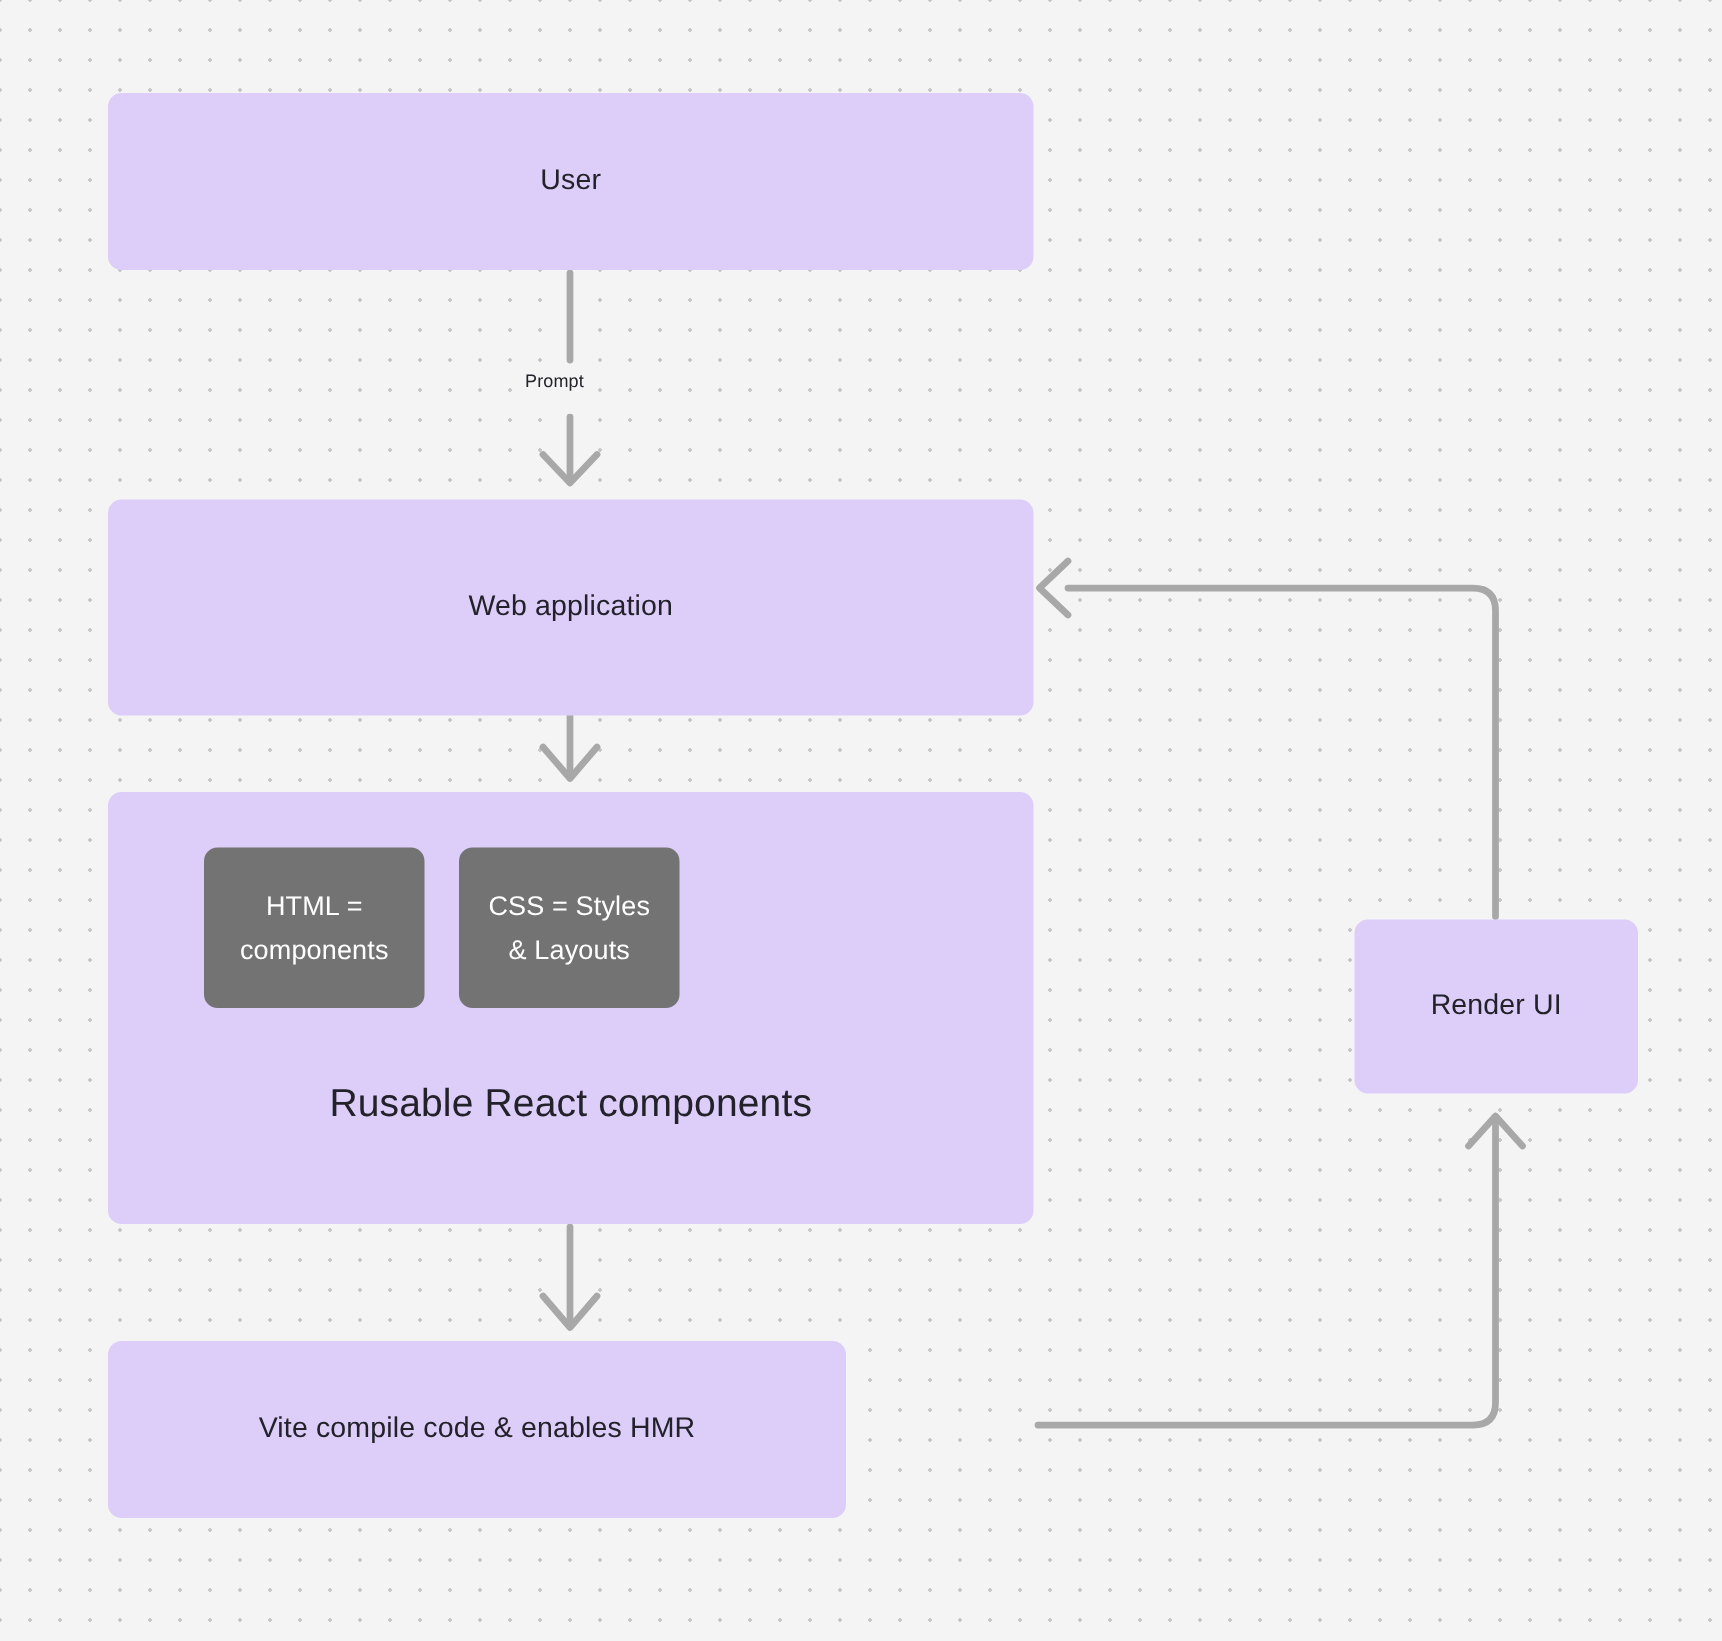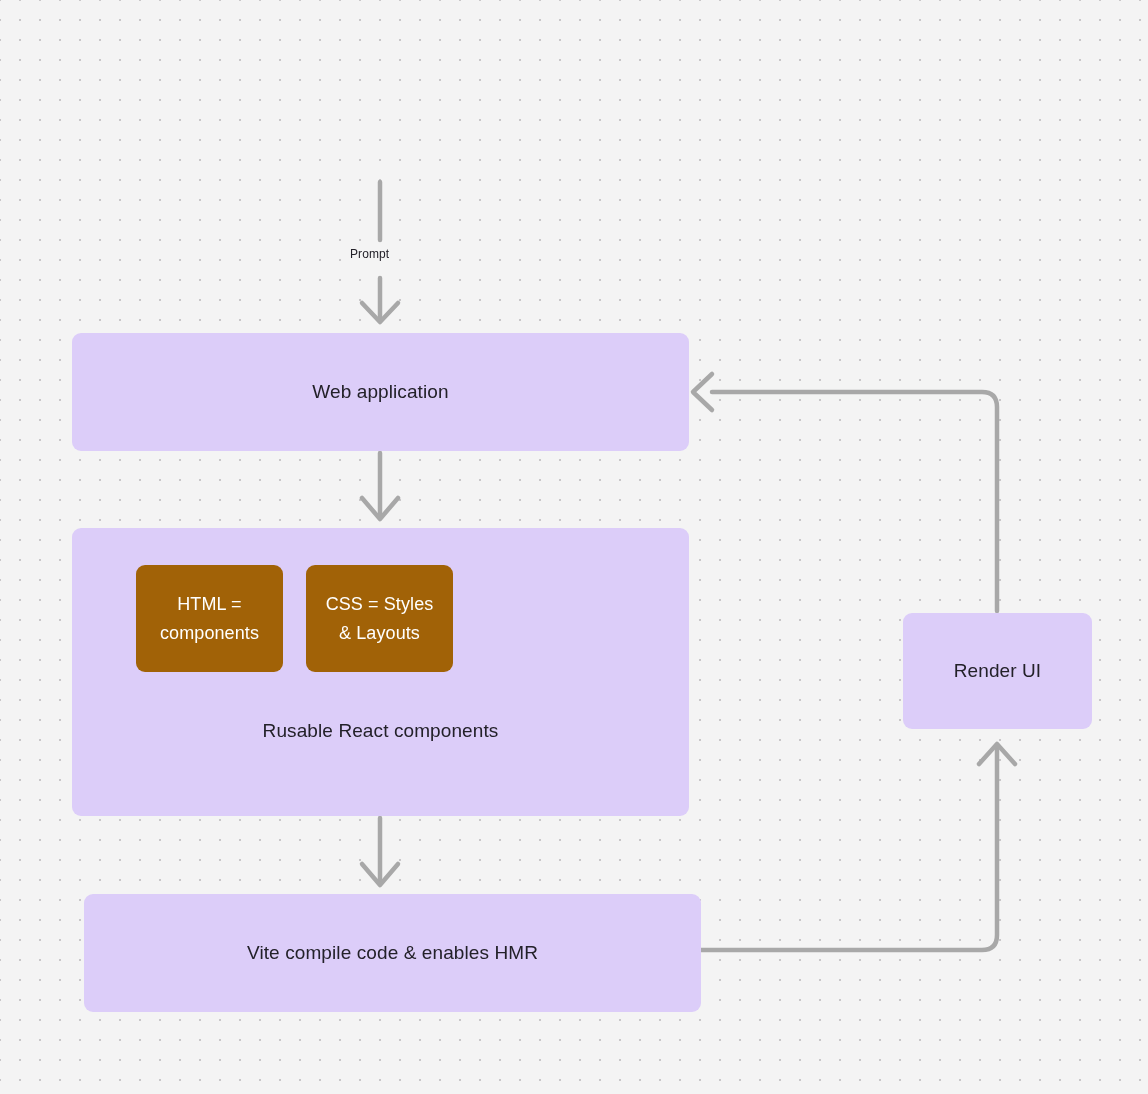--- a/index.html
+++ b/index.html
@@ -46,32 +46,32 @@
 
   .node-outer {
     background: #dccdf9;
     color: #232129;
     font-size: 19px;
     line-height: 1.35;
     letter-spacing: 0.1px;
   }
 
   .node-chip {
-    background: #a16207;
+    background: #737373;
     color: #ffffff;
     font-size: 18px;
     line-height: 1.6;
     border-radius: 9px;
     letter-spacing: 0.1px;
   }
 
   #node-user      { left: 72px;  top: 62px;  width: 617px; height: 118px; }
-  #node-webapp    { left: 72px;  top: 333px; width: 617px; height: 118px; }
+  #node-webapp    { left: 72px;  top: 333px; width: 617px; height: 144px; }
   #node-group     { left: 72px;  top: 528px; width: 617px; height: 288px; align-items: flex-start; justify-content: flex-start; }
-  #node-vite      { left: 84px;  top: 894px; width: 617px; height: 118px; }
+  #node-vite      { left: 72px;  top: 894px; width: 492px; height: 118px; }
   #node-render    { left: 903px; top: 613px; width: 189px; height: 116px; }
 
   .chip-row {
     position: absolute;
     left: 64px;
     top: 37px;
     display: flex;
     gap: 23px;
   }
   .node-chip {
@@ -82,21 +82,21 @@
     align-items: center;
     justify-content: center;
   }
 
   .group-caption {
     position: absolute;
     left: 0;
     top: 190px;
     width: 617px;
     text-align: center;
-    font-size: 19px;
+    font-size: 26px;
     color: #232129;
     letter-spacing: 0.1px;
   }
 
   
   .edge-label {
     position: absolute;
     font-size: 12px;
     color: #232129;
     background: #f4f4f4;
@@ -137,20 +137,23 @@
       <path d="M 692 950 L 982 950 Q 997 950 997 935 L 997 748" fill="none" stroke="#a8a8a8" stroke-width="4.5" stroke-linecap="round"></path>
       <polyline points="979,764 997,744 1015,764" fill="none" stroke="#a8a8a8" stroke-width="4.5" stroke-linecap="round" stroke-linejoin="round"></polyline>
     </g>
 
     <g>
       <path d="M 997 611 L 997 407 Q 997 392 982 392 L 712 392" fill="none" stroke="#a8a8a8" stroke-width="4.5" stroke-linecap="round"></path>
       <polyline points="712,374 693,392 712,410" fill="none" stroke="#a8a8a8" stroke-width="4.5" stroke-linecap="round" stroke-linejoin="round"></polyline>
     </g>
   </svg>
 
+  <div class="node node-outer" id="node-user">
+    <span>User</span>
+  </div>
 
   <div class="node node-outer" id="node-webapp">
     <span>Web application</span>
   </div>
 
   <div class="node node-outer" id="node-group">
 
     <div class="chip-row">
       <div class="node-chip">
         <span>

